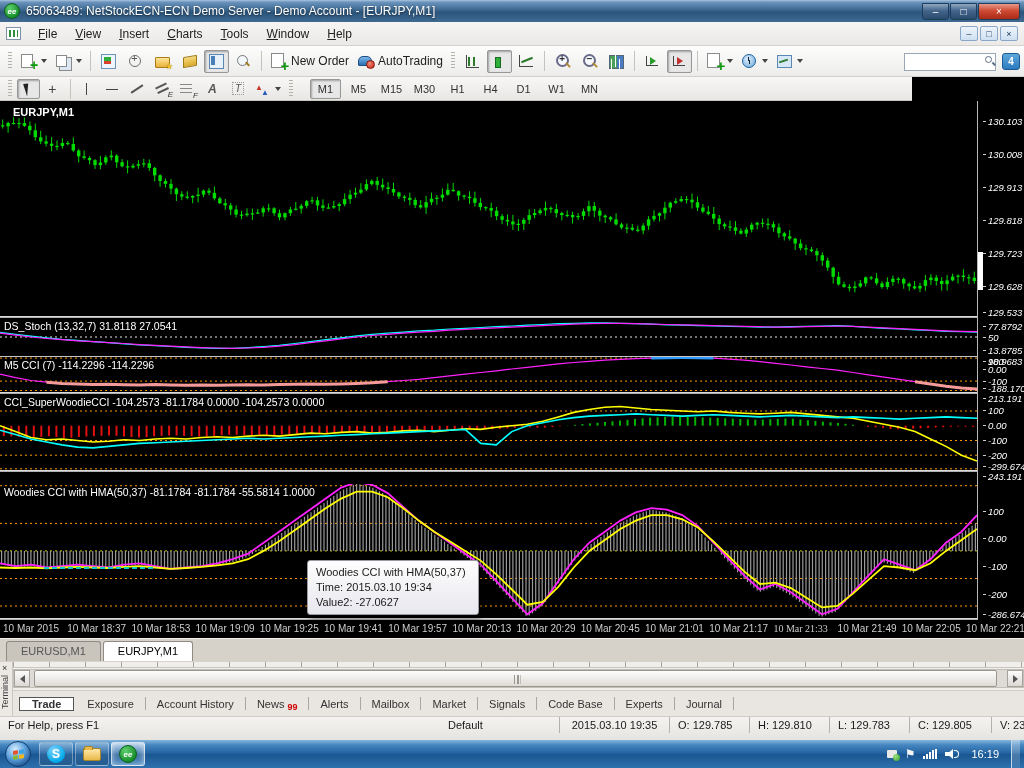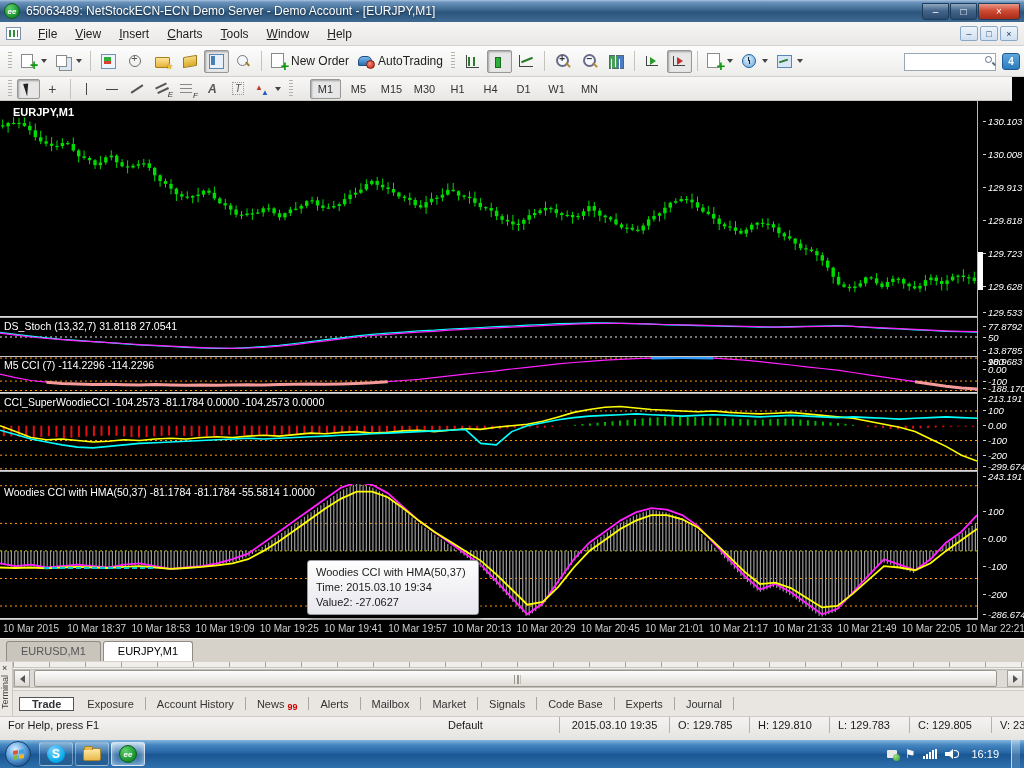--- a/index.html
+++ b/index.html
@@ -28,21 +28,21 @@
     background:repeating-linear-gradient(90deg,#2f8f3a 0 2px,transparent 2px 4px);}
   .menuitem{padding:3px 9px;cursor:default;}
   .menuitem::first-letter{text-decoration:underline;}
   .mdibtns{margin-left:auto;display:flex;gap:2px;padding-right:2px;}
   .mdib{width:18px;height:15px;background:linear-gradient(#eef4fb,#cfe0f2);border:1px solid #89a7c7;border-radius:2px;
     font-size:9px;color:#23425f;display:flex;align-items:center;justify-content:center;}
 
   
   .toolbar1{position:absolute;left:0;top:46px;width:1024px;height:31px;background:linear-gradient(#fdfdfd,#ececea);
     border-bottom:1px solid #d2cfcb;display:flex;align-items:center;padding:0 4px;}
-  .toolbar2{position:absolute;left:0;top:77px;width:1012px;height:24px;background:linear-gradient(#f8f7f6,#e9e7e4);
+  .toolbar2{position:absolute;left:0;top:77px;width:912px;height:24px;background:linear-gradient(#f8f7f6,#e9e7e4);
     border-bottom:1px solid #c9c6c1;display:flex;align-items:center;padding:0 4px;}
   .tgrip{width:4px;height:18px;margin:0 4px;background:repeating-linear-gradient(180deg,#b5b2ad 0 1px,transparent 1px 3px);}
   .tbsep{width:1px;height:20px;background:#c6c3be;margin:0 4px;}
   .btn{position:relative;height:23px;min-width:25px;display:inline-flex;align-items:center;justify-content:center;
     border:1px solid transparent;border-radius:2px;padding:0 2px;margin:0 1px;cursor:default;}
   .toolbar2 .btn{height:20px;min-width:23px;}
   .btn.pressed{background:#e7e7e7;border:1px solid #979797;box-shadow:inset 1px 1px 2px rgba(0,0,0,.3);}
   .btn .lbl{font-size:12px;color:#222;margin-left:4px;white-space:nowrap;}
   .caret{width:0;height:0;border-left:3px solid transparent;border-right:3px solid transparent;border-top:4px solid #444;margin-left:4px;}
   .ic{position:relative;display:inline-block;width:17px;height:16px;}
@@ -1268,21 +1268,21 @@
         <span class="tlab" style="left: 131.4px;">10 Mar 18:53</span>
         <span class="tlab" style="left: 195.6px;">10 Mar 19:09</span>
         <span class="tlab" style="left: 259.8px;">10 Mar 19:25</span>
         <span class="tlab" style="left: 324px;">10 Mar 19:41</span>
         <span class="tlab" style="left: 388.2px;">10 Mar 19:57</span>
         <span class="tlab" style="left: 452.4px;">10 Mar 20:13</span>
         <span class="tlab" style="left: 516.6px;">10 Mar 20:29</span>
         <span class="tlab" style="left: 580.8px;">10 Mar 20:45</span>
         <span class="tlab" style="left: 645px;">10 Mar 21:01</span>
         <span class="tlab" style="left: 709.2px;">10 Mar 21:17</span>
-        <span class="tlab" style="left: 773.4px;">10 Mar 21:33</span>
+        <span class="tlab" style="left: 773.4px; font-family: Liberation Serif, serif;">10 Mar 21:33</span>
         <span class="tlab" style="left: 837.6px;">10 Mar 21:49</span>
         <span class="tlab" style="left: 901.8px;">10 Mar 22:05</span>
         <span class="tlab" style="left: 966px;">10 Mar 22:21</span>
       </div>
 
     <div class="tooltip">
       <div>Woodies CCI with HMA(50,37)</div>
       <div>Time: 2015.03.10 19:34</div>
       <div>Value2: -27.0627</div>
     </div>

